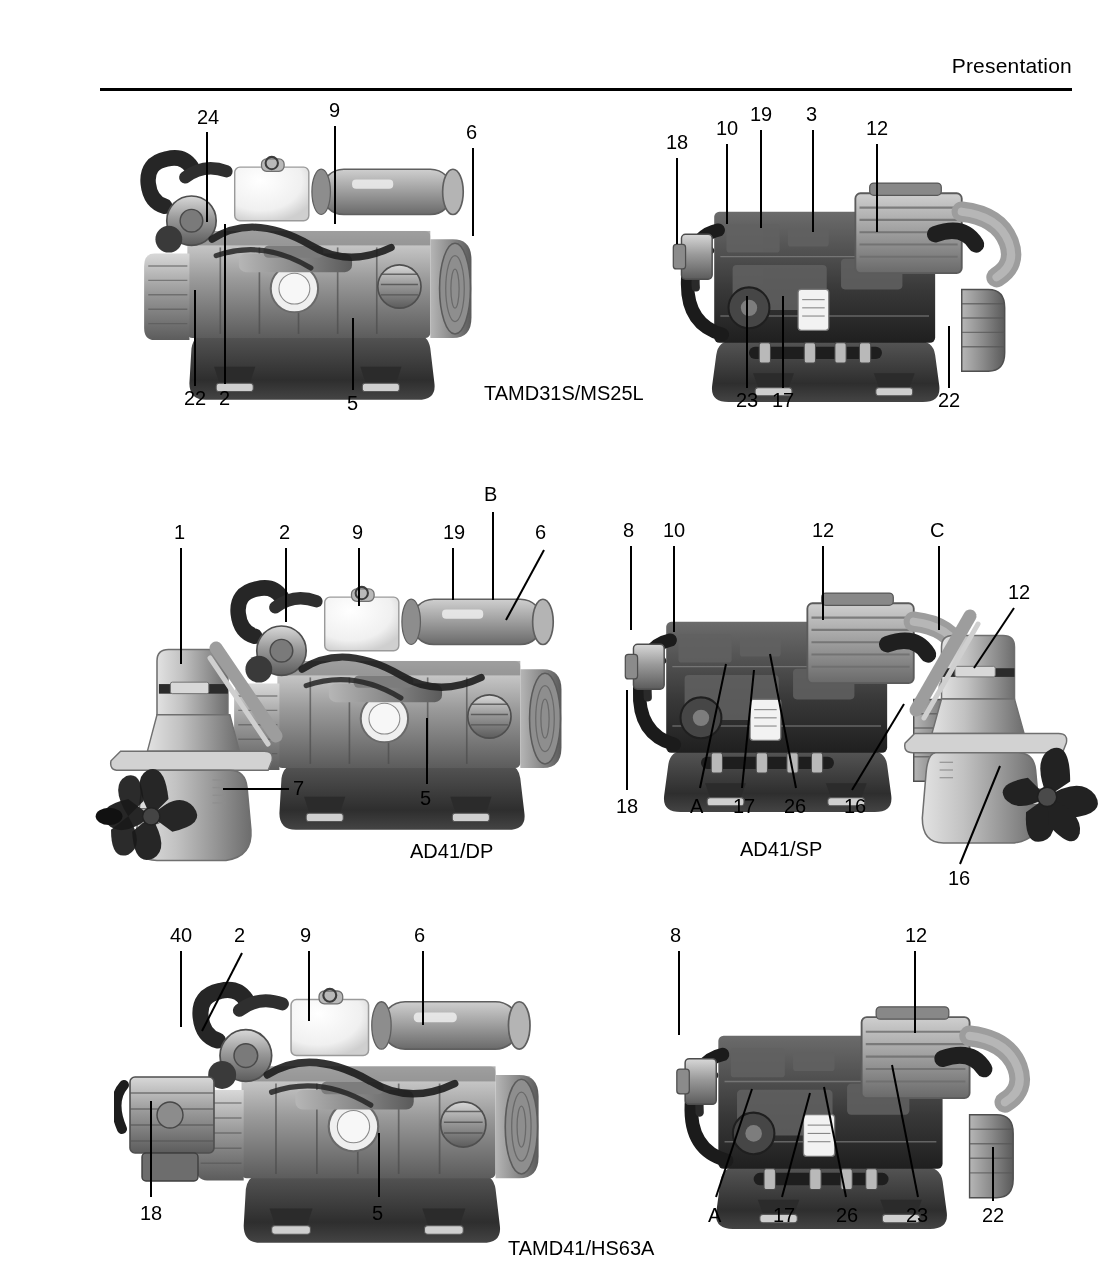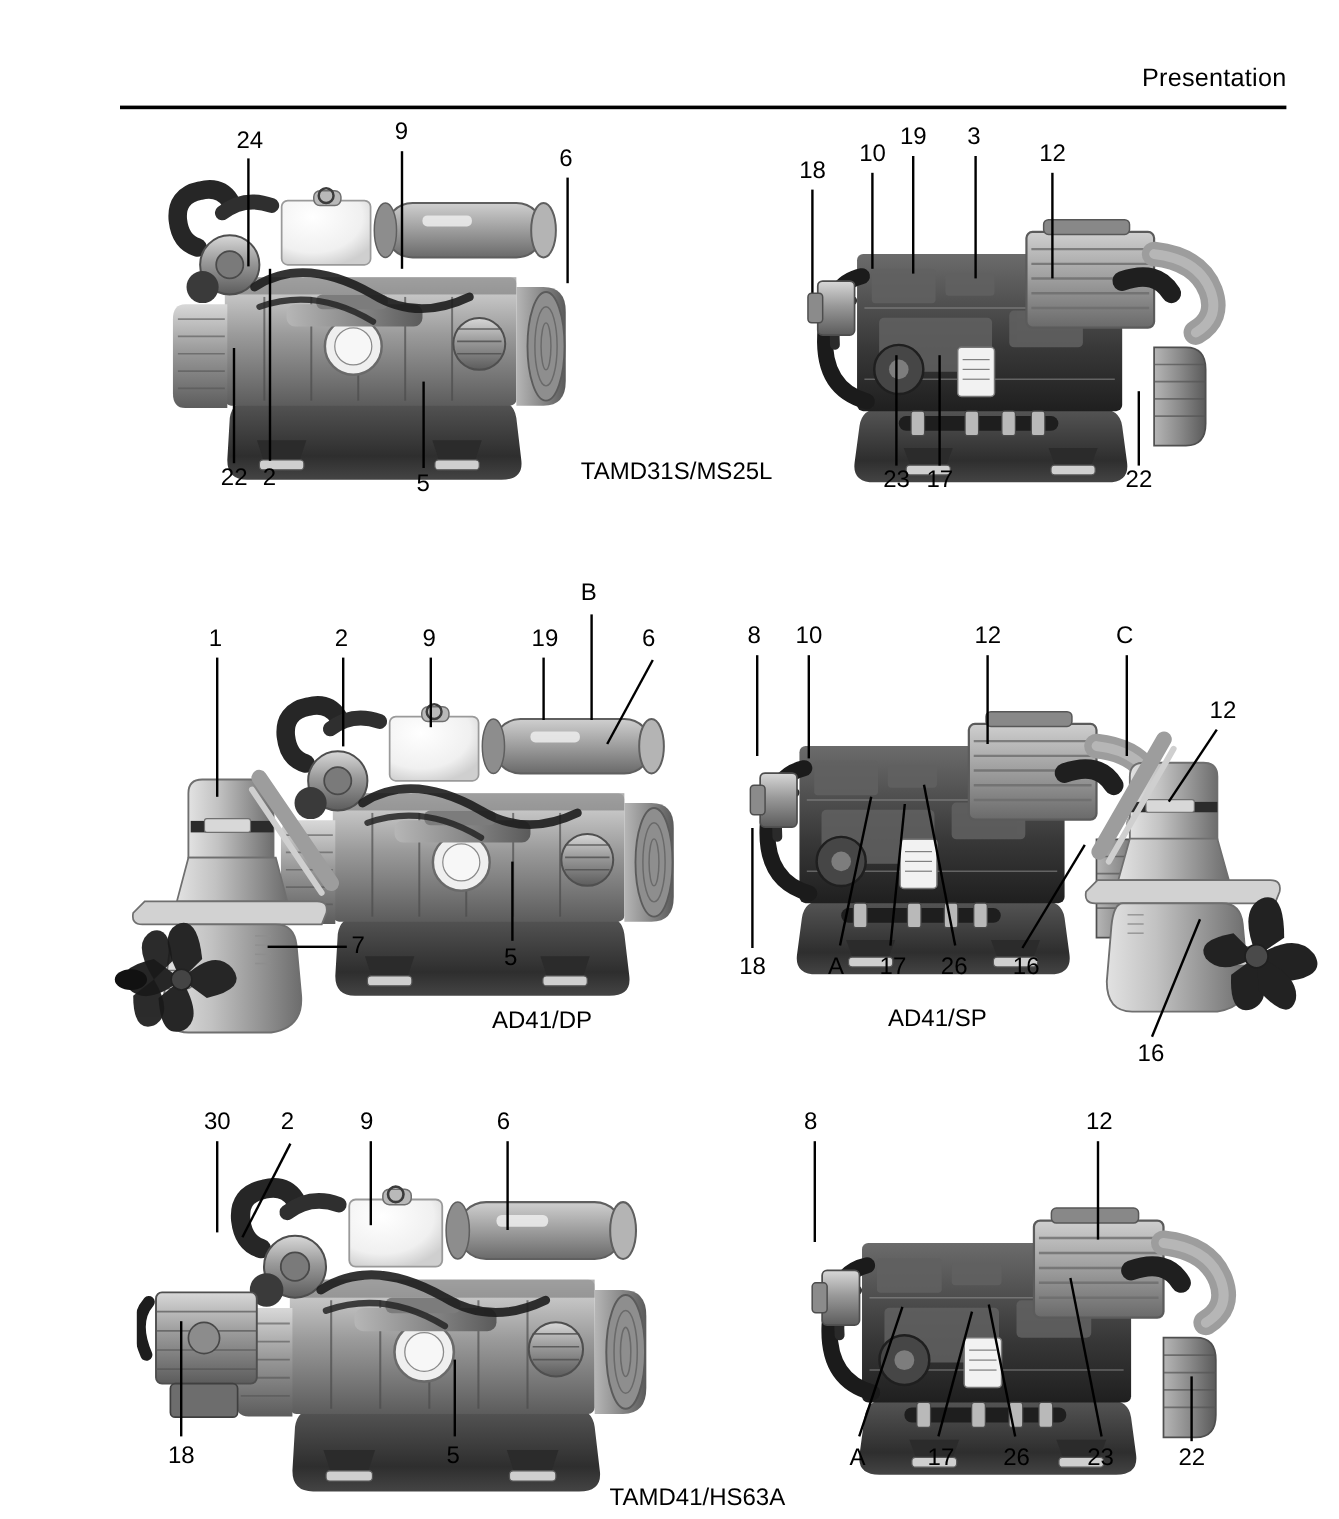--- a/index.html
+++ b/index.html
@@ -462,21 +462,21 @@
         <line x1="16" y1="30" x2="100" y2="30"></line>
         <line x1="16" y1="46" x2="100" y2="46"></line>
         <line x1="16" y1="62" x2="100" y2="62"></line>
         <line x1="16" y1="78" x2="100" y2="78"></line>
       </g>
       <rect x="28" y="90" width="56" height="28" rx="4" fill="#6d6d6d" stroke="#3f3f3f" stroke-width="1.4"></rect>
       <circle cx="56" cy="52" r="13" fill="#8c8c8c" stroke="#474747" stroke-width="1.4"></circle>
       <path d="M10,22 q-14,16 -2,44" fill="none" stroke="#1d1d1d" stroke-width="10" stroke-linecap="round"></path>
     </svg>
 
-    <div class="callout" style="left:70px;top:10px;">30</div>
+    <div class="callout" style="left:70px;top:10px;">40</div>
     <div class="leader leader-v" style="left:80px;top:36px;height:76px;"></div>
 
     <div class="callout" style="left:134px;top:10px;">2</div>
     <svg class="leader-svg" style="left:96px;top:36px;" width="56" height="84">
       <line x1="46" y1="2" x2="6" y2="80"></line>
     </svg>
 
     <div class="callout" style="left:200px;top:10px;">9</div>
     <div class="leader leader-v" style="left:208px;top:36px;height:70px;"></div>
 

